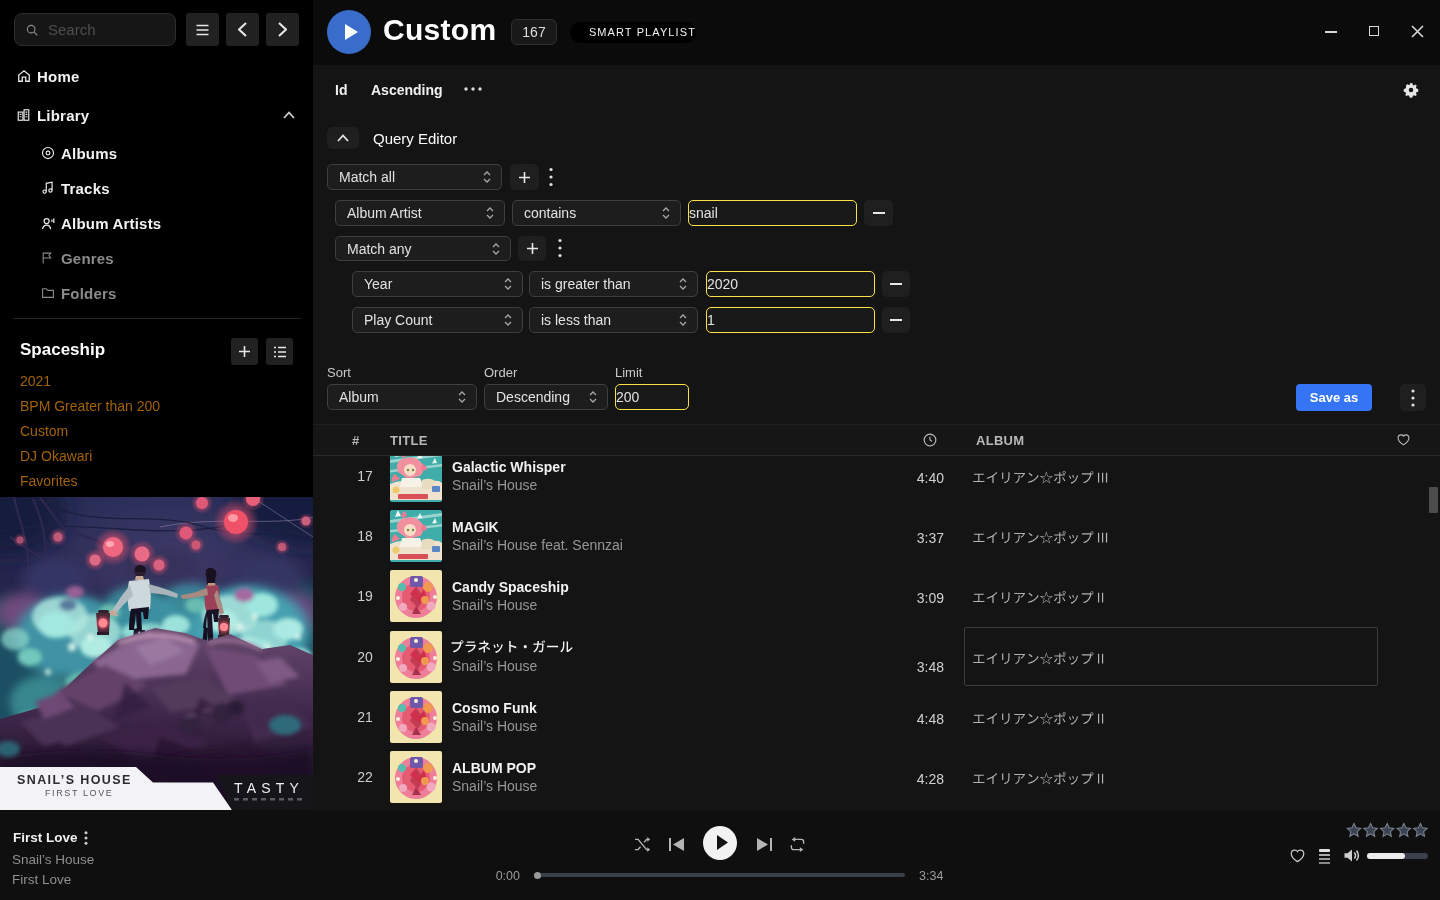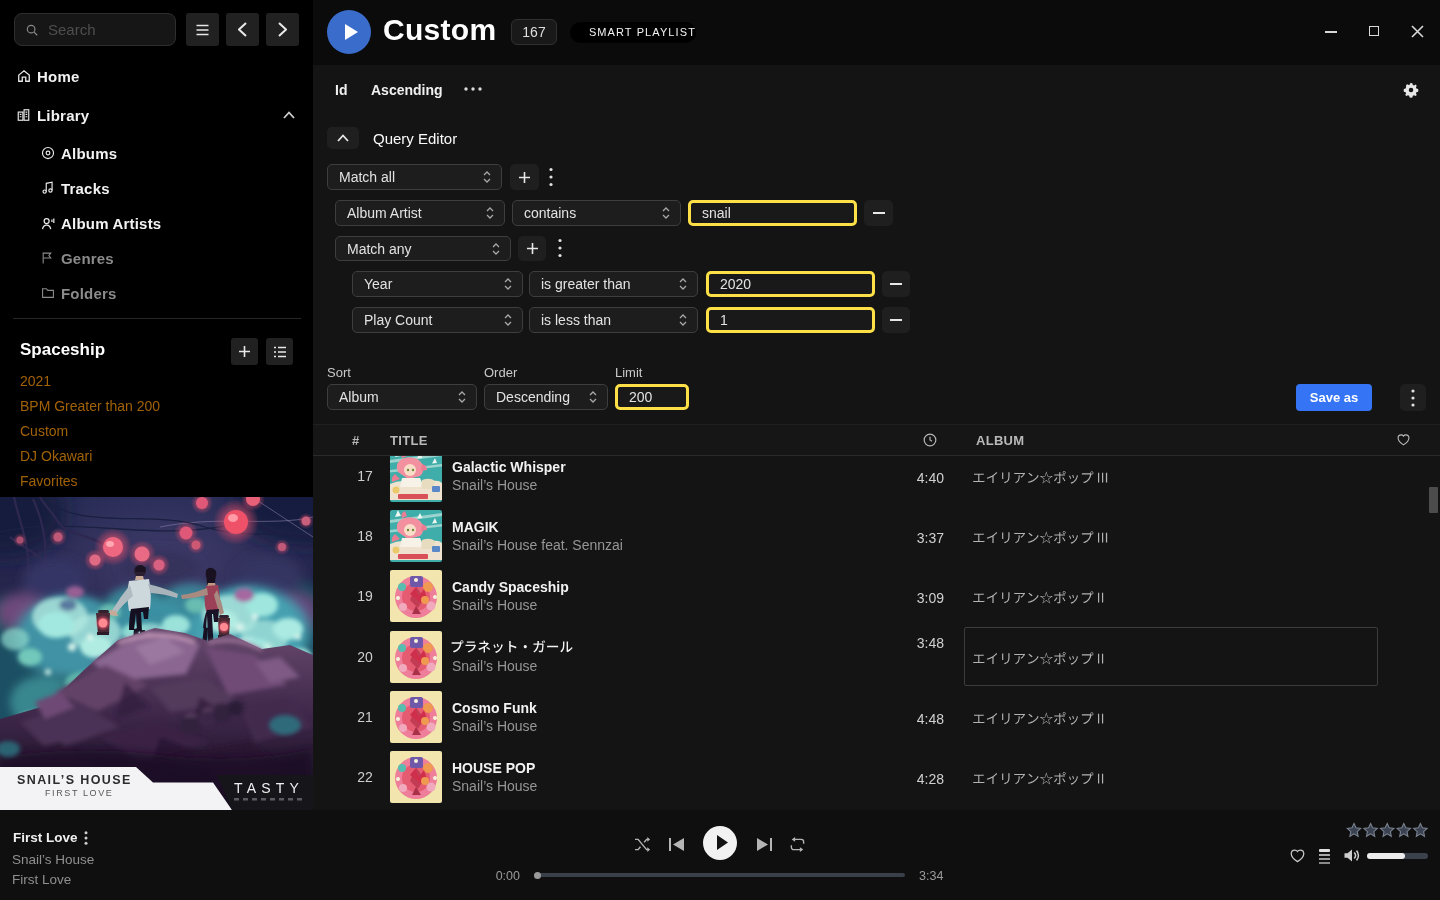--- a/index.html
+++ b/index.html
@@ -8,21 +8,21 @@
 
 #side{position:absolute;left:0;top:0;width:313px;height:810px;background:#000}
 .sbtn{position:absolute;width:33px;height:33px;top:13px;background:#212121;border-radius:3px;color:#e8e8e8;display:flex;align-items:center;justify-content:center}
 .navlab{font-weight:bold;font-size:15px;color:#f2f2f2;letter-spacing:.2px}
 .dim{color:#8b8b8b}
 .plitem{position:absolute;left:20px;font-size:14px;color:#a16207}
 
 #main{position:absolute;left:313px;top:0;width:1127px;height:810px;background:#141414}
 #hband{position:absolute;left:0;top:0;width:1127px;height:65px;background:#0b0b0b}
 .sel{position:absolute;background:#1d1d1d;border:1px solid #3e3e3e;border-radius:5px;color:#e2e2e2;font-size:14px;display:flex;align-items:center;padding-left:11px}
-.inp{position:absolute;background:#191919;border:3px solid #fde047;border-radius:5px;color:#e2e2e2;font-size:14px;display:flex;align-items:center;padding-left:11px}
+.inp{position:absolute;background:#191919;border:1px solid #fde047;border-radius:5px;color:#e2e2e2;font-size:14px;display:flex;align-items:center;}
 .qbtn{position:absolute;background:#1f1f1f;border-radius:5px;color:#efefef;display:flex;align-items:center;justify-content:center}
 .car{position:absolute;right:10px;top:50%;margin-top:-6px}
 .mbtn{position:absolute;width:29px;height:26px;background:#1f1f1f;border-radius:5px;display:flex;align-items:center;justify-content:center}
 .lab13{position:absolute;font-size:13px;color:#c9c9c9}
 
 .th{position:absolute;font-size:13px;font-weight:bold;color:#b9b9b9;letter-spacing:.3px}
 .rnum{position:absolute;width:30px;text-align:center;font-size:14px;color:#cecece}
 .rtitle{position:absolute;left:139px;font-size:14px;font-weight:bold;color:#f2f2f2}
 .rartist{position:absolute;left:139px;font-size:14px;color:#969696}
 .rtime{position:absolute;width:60px;right:496px;text-align:right;font-size:14px;color:#d0d0d0}
@@ -244,21 +244,21 @@
           </div>
     <div class="abs" style="left:0;top:171px;width:1127px;height:60px">
             <span class="rnum" style="left:37px;top:22px">20</span>
             <div class="thumb" style="top:4px"><svg width="52" height="52" viewBox="0 0 52 52">
                 <use href="#art2"></use>
               </svg></div>
             <svg class="abs" style="left:137px;top:13px" width="123.2" height="13" viewBox="0 -172 1800 190" fill="#f2f2f2">
               <use href="#jpt"></use>
             </svg>
             <span class="rartist" style="top:31px">Snail’s House</span>
-            <span class="rtime" style="top:8px">3:48</span>
+            <span class="rtime" style="top:32px">3:48</span>
             <svg class="abs" style="left:659px;top:25px" width="132.6" height="12.84" viewBox="0 -172 1962 190" fill="#b3b3b3">
               <use href="#jp2"></use>
             </svg>
           </div>
     <div class="abs" style="left:0;top:231px;width:1127px;height:60px">
             <span class="rnum" style="left:37px;top:22px">21</span>
             <div class="thumb" style="top:4px"><svg width="52" height="52" viewBox="0 0 52 52">
                 <use href="#art2"></use>
               </svg></div>
             <span class="rtitle" style="top:13px">Cosmo Funk</span>
@@ -266,21 +266,21 @@
             <span class="rtime" style="top:24px">4:48</span>
             <svg class="abs" style="left:659px;top:25px" width="132.6" height="12.84" viewBox="0 -172 1962 190" fill="#b3b3b3">
               <use href="#jp2"></use>
             </svg>
           </div>
     <div class="abs" style="left:0;top:291px;width:1127px;height:60px">
             <span class="rnum" style="left:37px;top:22px">22</span>
             <div class="thumb" style="top:4px"><svg width="52" height="52" viewBox="0 0 52 52">
                 <use href="#art2"></use>
               </svg></div>
-            <span class="rtitle" style="top:13px">HOUSE POP</span>
+            <span class="rtitle" style="top:13px">ALBUM POP</span>
             <span class="rartist" style="top:31px">Snail’s House</span>
             <span class="rtime" style="top:24px">4:28</span>
             <svg class="abs" style="left:659px;top:25px" width="132.6" height="12.84" viewBox="0 -172 1962 190" fill="#b3b3b3">
               <use href="#jp2"></use>
             </svg>
           </div>
     </div>
     <div class="abs" style="left:1116px;top:487px;width:9px;height:26px;background:#4c4c4c;border-radius:1px"></div>
   </div>
 </div>

